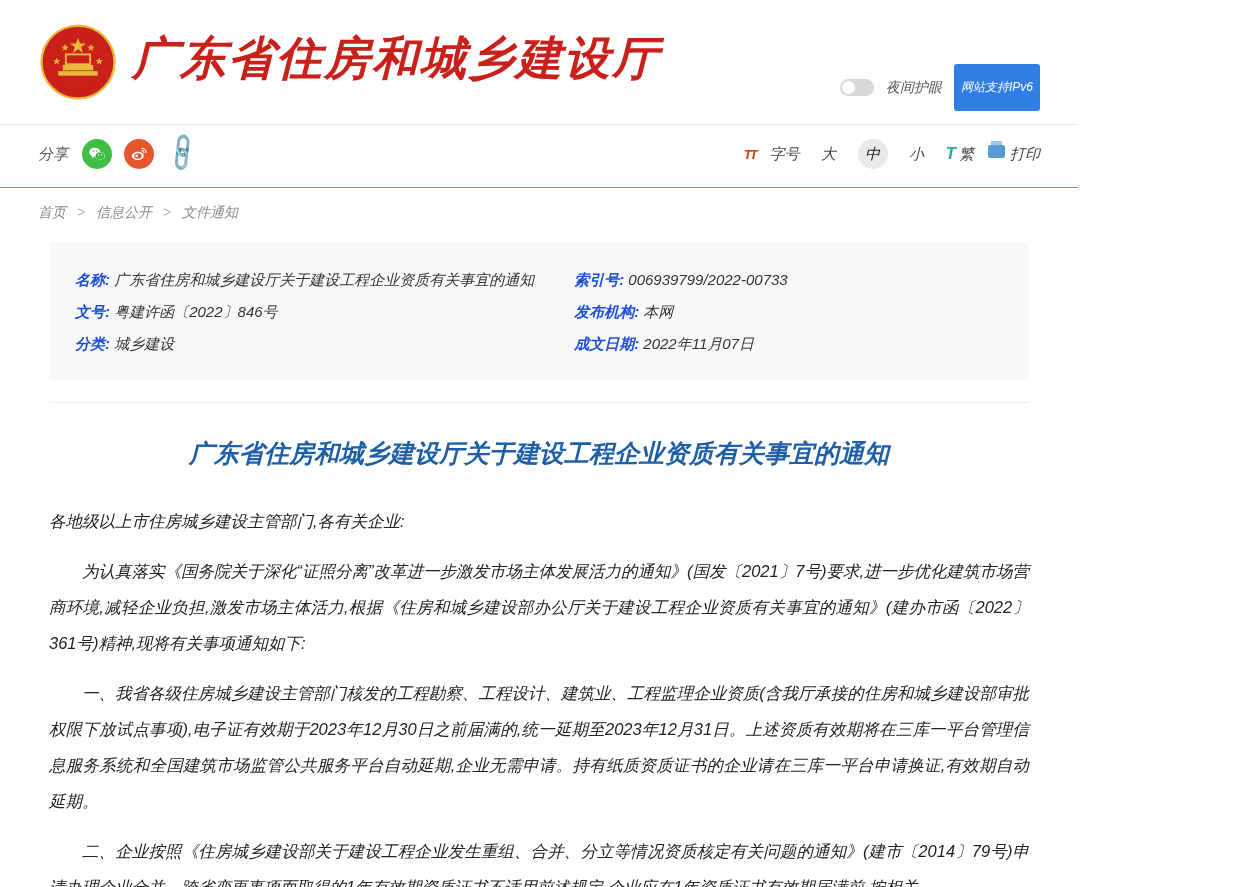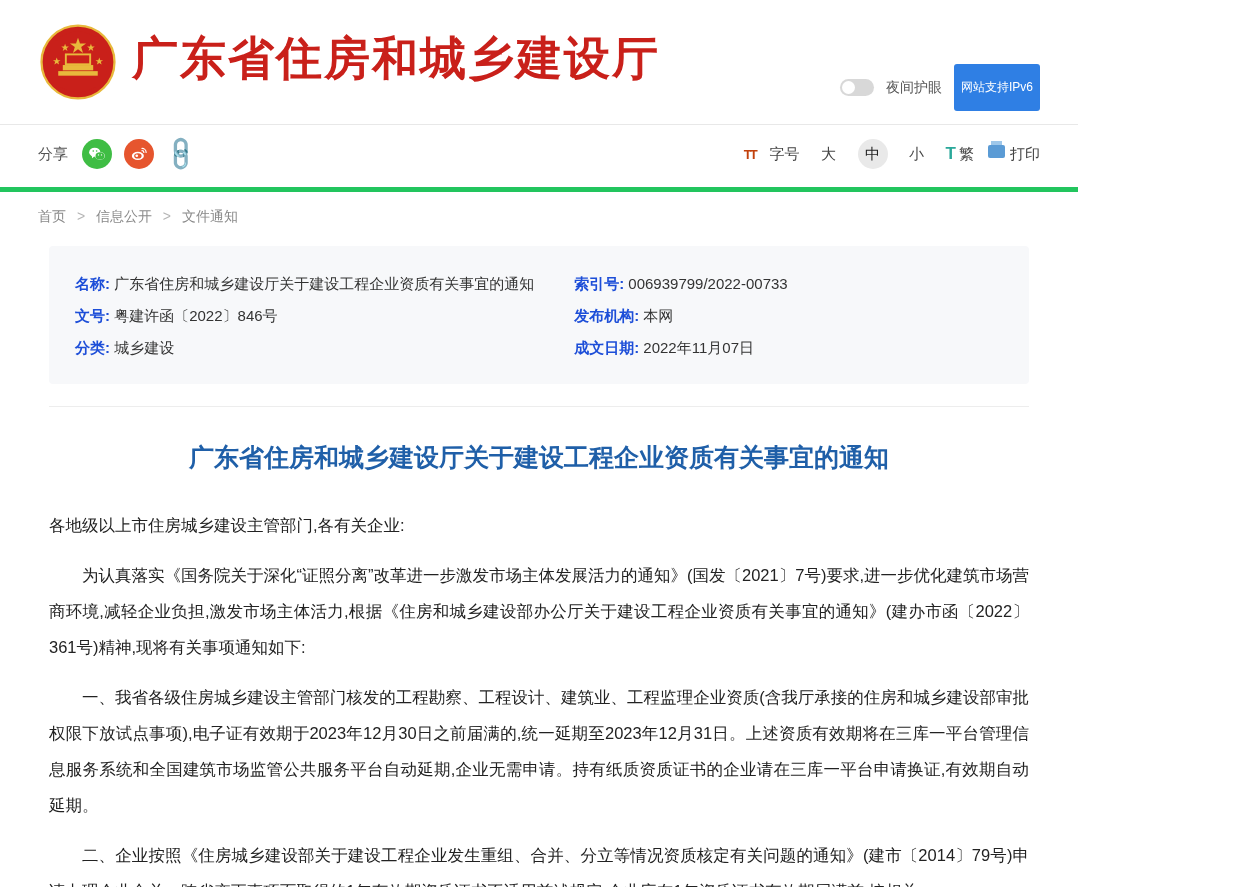--- a/index.html
+++ b/index.html
@@ -7,20 +7,21 @@
     padding: 0;
     background: #ffffff;
     font-family: "Liberation Sans", sans-serif;
   }
   .page {
     position: relative;
     width: 1078px;
     height: 887px;
     overflow: hidden;
     background: #ffffff;
+    font-style: italic;
   }
 
   
   .header {
     position: relative;
     height: 124px;
     border-bottom: 1px solid #e8e8e8;
     background: #ffffff;
   }
   .emblem {
@@ -77,21 +78,21 @@
     font-size: 12px;
     padding: 15px 7px;
     border-radius: 3px;
     white-space: nowrap;
   }
 
   
   .toolbar {
     position: relative;
     height: 62px;
-    border-bottom: 5px solid #22c55e;
+    border-bottom: 1px solid #22c55e;
   }
   .share-group {
     position: absolute;
     left: 38px;
     top: 14px;
     display: flex;
     align-items: center;
     gap: 12px;
   }
   .share-label {

